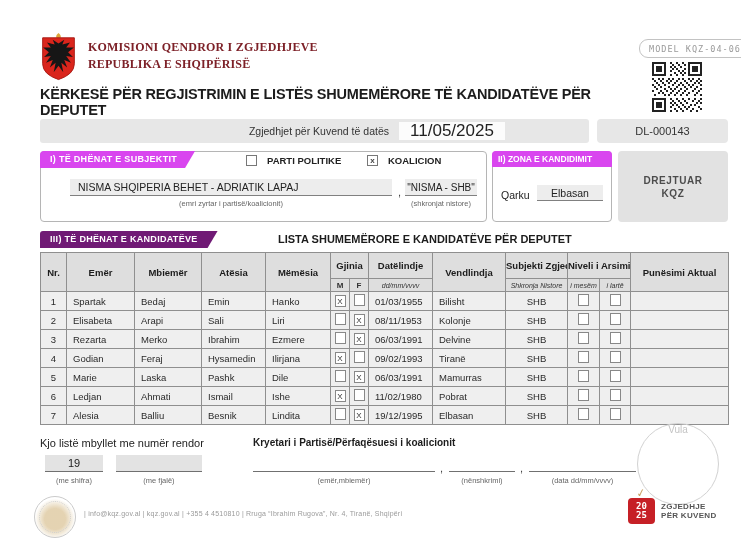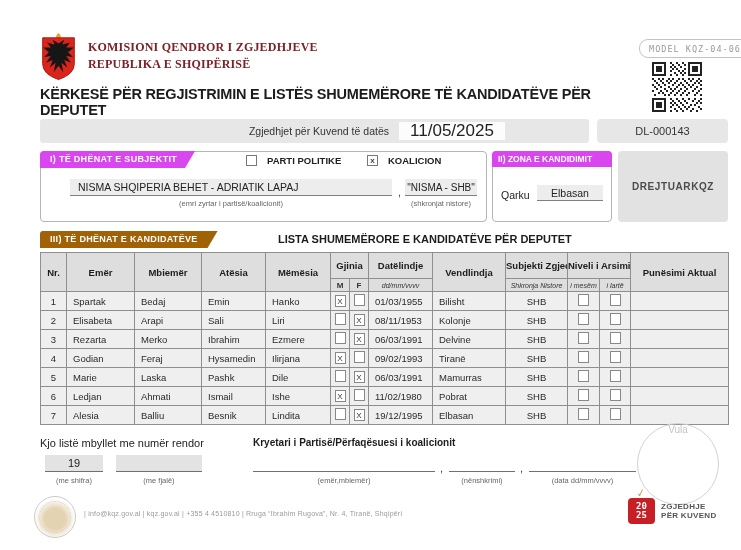--- a/index.html
+++ b/index.html
@@ -40,27 +40,27 @@
     padding:0 18px 0 10px; border-top-left-radius:4px; white-space:nowrap;
     clip-path:polygon(0 0,100% 0,calc(100% - 10px) 100%,0 100%); }
   .cbx { display:inline-block; width:11px; height:11px; border:1px solid #777; background:#fff;
     font-size:8px; line-height:10px; text-align:center; color:#444; vertical-align:middle; }
   .cbx-row { position:absolute; top:3px; display:flex; align-items:center; gap:10px;
     font-size:9.5px; font-weight:bold; color:#222; }
   .field { background:#ededed; border-bottom:1px solid #808080; font-size:10.5px; color:#222;
     display:flex; align-items:center; }
   .caption { font-size:7.5px; color:#666; text-align:center; }
   .drejtuar { left:618px; top:151px; width:110px; height:71px; background:#e2e2e2;
-    border-radius:4px; display:flex; flex-direction:row; align-items:center;
+    border-radius:4px; display:flex; flex-direction:column; align-items:center;
     justify-content:center; font-size:10px; font-weight:bold; color:#4c4c4c;
     letter-spacing:.6px; line-height:13px; }
 
   
   .sec3-tab { left:40px; top:231px; position:absolute; height:17px; line-height:17px;
-    background:#a16207; color:#fff; font-size:9px; font-weight:bold; letter-spacing:.3px;
+    background:#701a75; color:#fff; font-size:9px; font-weight:bold; letter-spacing:.3px;
     padding:0 20px 0 10px; border-radius:3px 0 0 0;
     clip-path:polygon(0 0,100% 0,calc(100% - 10px) 100%,0 100%); }
   .table-title { left:278px; top:233px; font-size:11px; font-weight:bold; color:#1c1c1c; }
   table.cand { position:absolute; left:40px; top:252px; width:688px; border-collapse:collapse;
     table-layout:fixed; }
   .cand th, .cand td { border:1px solid #8f8f8f; padding:0; overflow:hidden; white-space:nowrap; }
   .cand thead th { background:#dedede; font-size:9.5px; color:#1c1c1c; }
   .cand thead tr.main th { height:26px; }
   .cand thead tr.sub th { height:13px; font-size:7px; font-style:italic; font-weight:normal; color:#333; }
   .cand thead tr.sub th.mf { font-style:normal; font-weight:bold; font-size:8px; }

